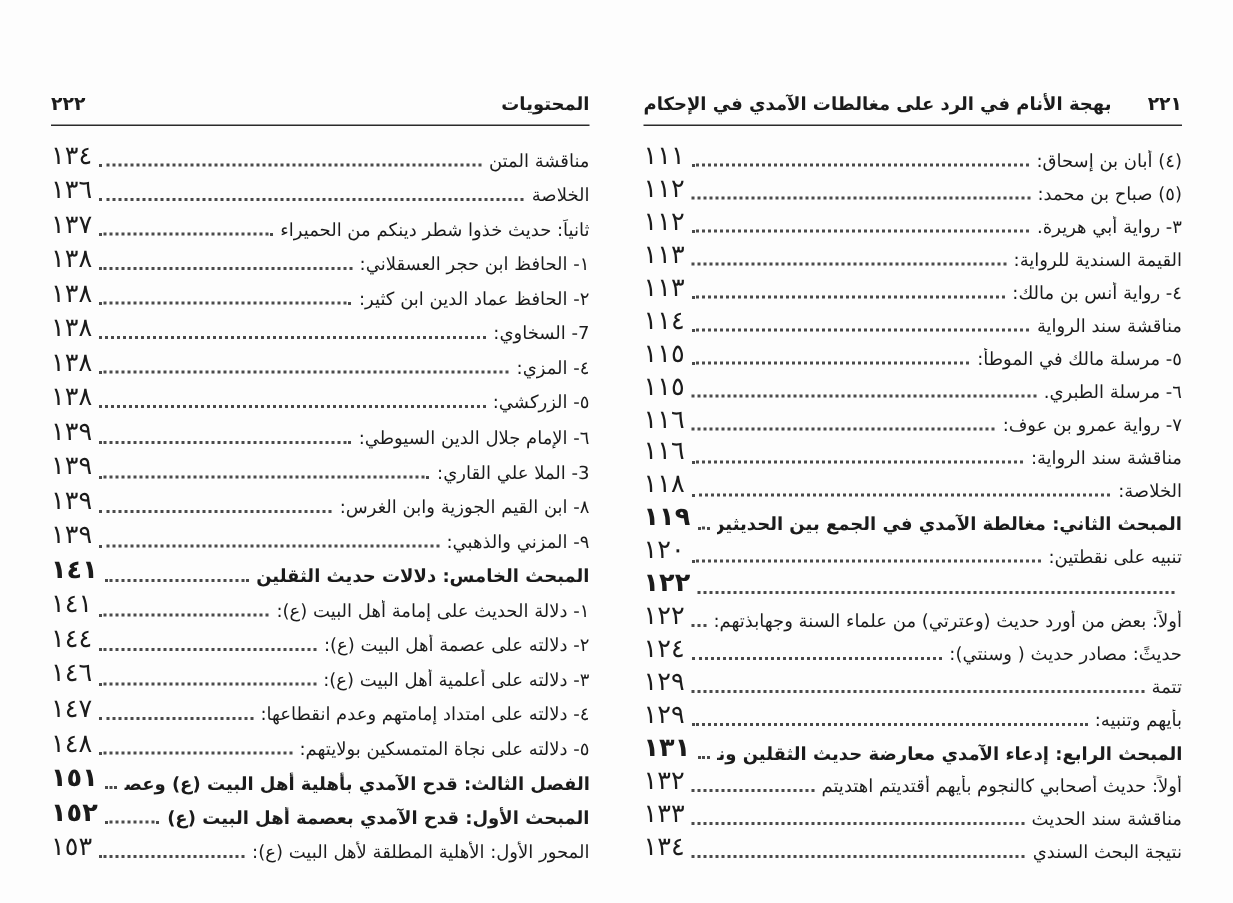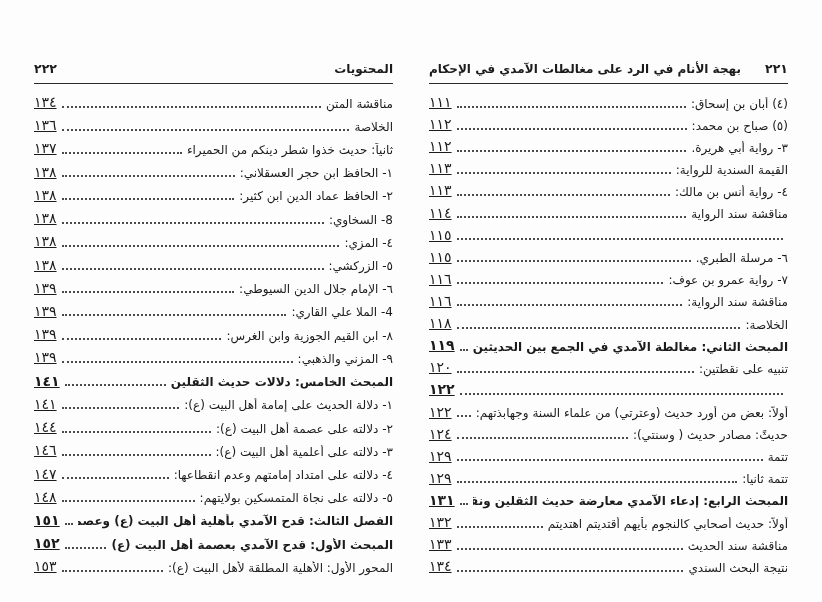--- a/index.html
+++ b/index.html
@@ -63,23 +63,22 @@
   }
   .leader {
     flex: 1 1 auto;
     min-width: 8px;
     border-bottom: 2px dotted #4a4a4a;
     margin: 0 5px 4px 5px;
     height: 0;
   }
   .toc-page {
     white-space: nowrap;
-    font-size: 14px;
+    font-size: 17px;
     flex: 0 0 auto;
-    text-decoration: underline;
   }
 </style>
 </head>
 <body>
 
 <div class="spread">
 
   <section class="page page-left">
     <header class="page-header">
       <span class="header-title">المحتويات</span>
@@ -105,41 +104,41 @@
           <span class="toc-text">١- الحافظ ابن حجر العسقلاني:</span>
           <span class="leader"></span>
           <span class="toc-page">١٣٨</span>
         </div>
         <div class="toc-row">
           <span class="toc-text">٢- الحافظ عماد الدين ابن كثير:</span>
           <span class="leader"></span>
           <span class="toc-page">١٣٨</span>
         </div>
         <div class="toc-row">
-          <span class="toc-text">8- السخاوي:</span>
+          <span class="toc-text">7- السخاوي:</span>
           <span class="leader"></span>
           <span class="toc-page">١٣٨</span>
         </div>
         <div class="toc-row">
           <span class="toc-text">٤- المزي:</span>
           <span class="leader"></span>
           <span class="toc-page">١٣٨</span>
         </div>
         <div class="toc-row">
           <span class="toc-text">٥- الزركشي:</span>
           <span class="leader"></span>
           <span class="toc-page">١٣٨</span>
         </div>
         <div class="toc-row">
           <span class="toc-text">٦- الإمام جلال الدين السيوطي:</span>
           <span class="leader"></span>
           <span class="toc-page">١٣٩</span>
         </div>
         <div class="toc-row">
-          <span class="toc-text">4- الملا علي القاري:</span>
+          <span class="toc-text">3- الملا علي القاري:</span>
           <span class="leader"></span>
           <span class="toc-page">١٣٩</span>
         </div>
         <div class="toc-row">
           <span class="toc-text">٨- ابن القيم الجوزية وابن الغرس:</span>
           <span class="leader"></span>
           <span class="toc-page">١٣٩</span>
         </div>
         <div class="toc-row">
           <span class="toc-text">٩- المزني والذهبي:</span>
@@ -224,20 +223,21 @@
           <span class="toc-text">٤- رواية أنس بن مالك:</span>
           <span class="leader"></span>
           <span class="toc-page">١١٣</span>
         </div>
         <div class="toc-row">
           <span class="toc-text">مناقشة سند الرواية</span>
           <span class="leader"></span>
           <span class="toc-page">١١٤</span>
         </div>
         <div class="toc-row">
+          <span class="toc-text">٥- مرسلة مالك في الموطأ:</span>
           <span class="leader"></span>
           <span class="toc-page">١١٥</span>
         </div>
         <div class="toc-row">
           <span class="toc-text">٦- مرسلة الطبري.</span>
           <span class="leader"></span>
           <span class="toc-page">١١٥</span>
         </div>
         <div class="toc-row">
           <span class="toc-text">٧- رواية عمرو بن عوف:</span>
@@ -277,21 +277,21 @@
           <span class="toc-text">حديثً: مصادر حديث ( وسنتي):</span>
           <span class="leader"></span>
           <span class="toc-page">١٢٤</span>
         </div>
         <div class="toc-row">
           <span class="toc-text">تتمة</span>
           <span class="leader"></span>
           <span class="toc-page">١٢٩</span>
         </div>
         <div class="toc-row">
-          <span class="toc-text">تتمة ثانيا:</span>
+          <span class="toc-text">بأيهم وتنبيه:</span>
           <span class="leader"></span>
           <span class="toc-page">١٢٩</span>
         </div>
         <div class="toc-row bold">
           <span class="toc-text">المبحث الرابع: إدعاء الآمدي معارضة حديث الثقلين ونقضه</span>
           <span class="leader"></span>
           <span class="toc-page">١٣١</span>
         </div>
         <div class="toc-row">
           <span class="toc-text">أولاً: حديث أصحابي كالنجوم بأيهم أقتديتم اهتديتم</span>

